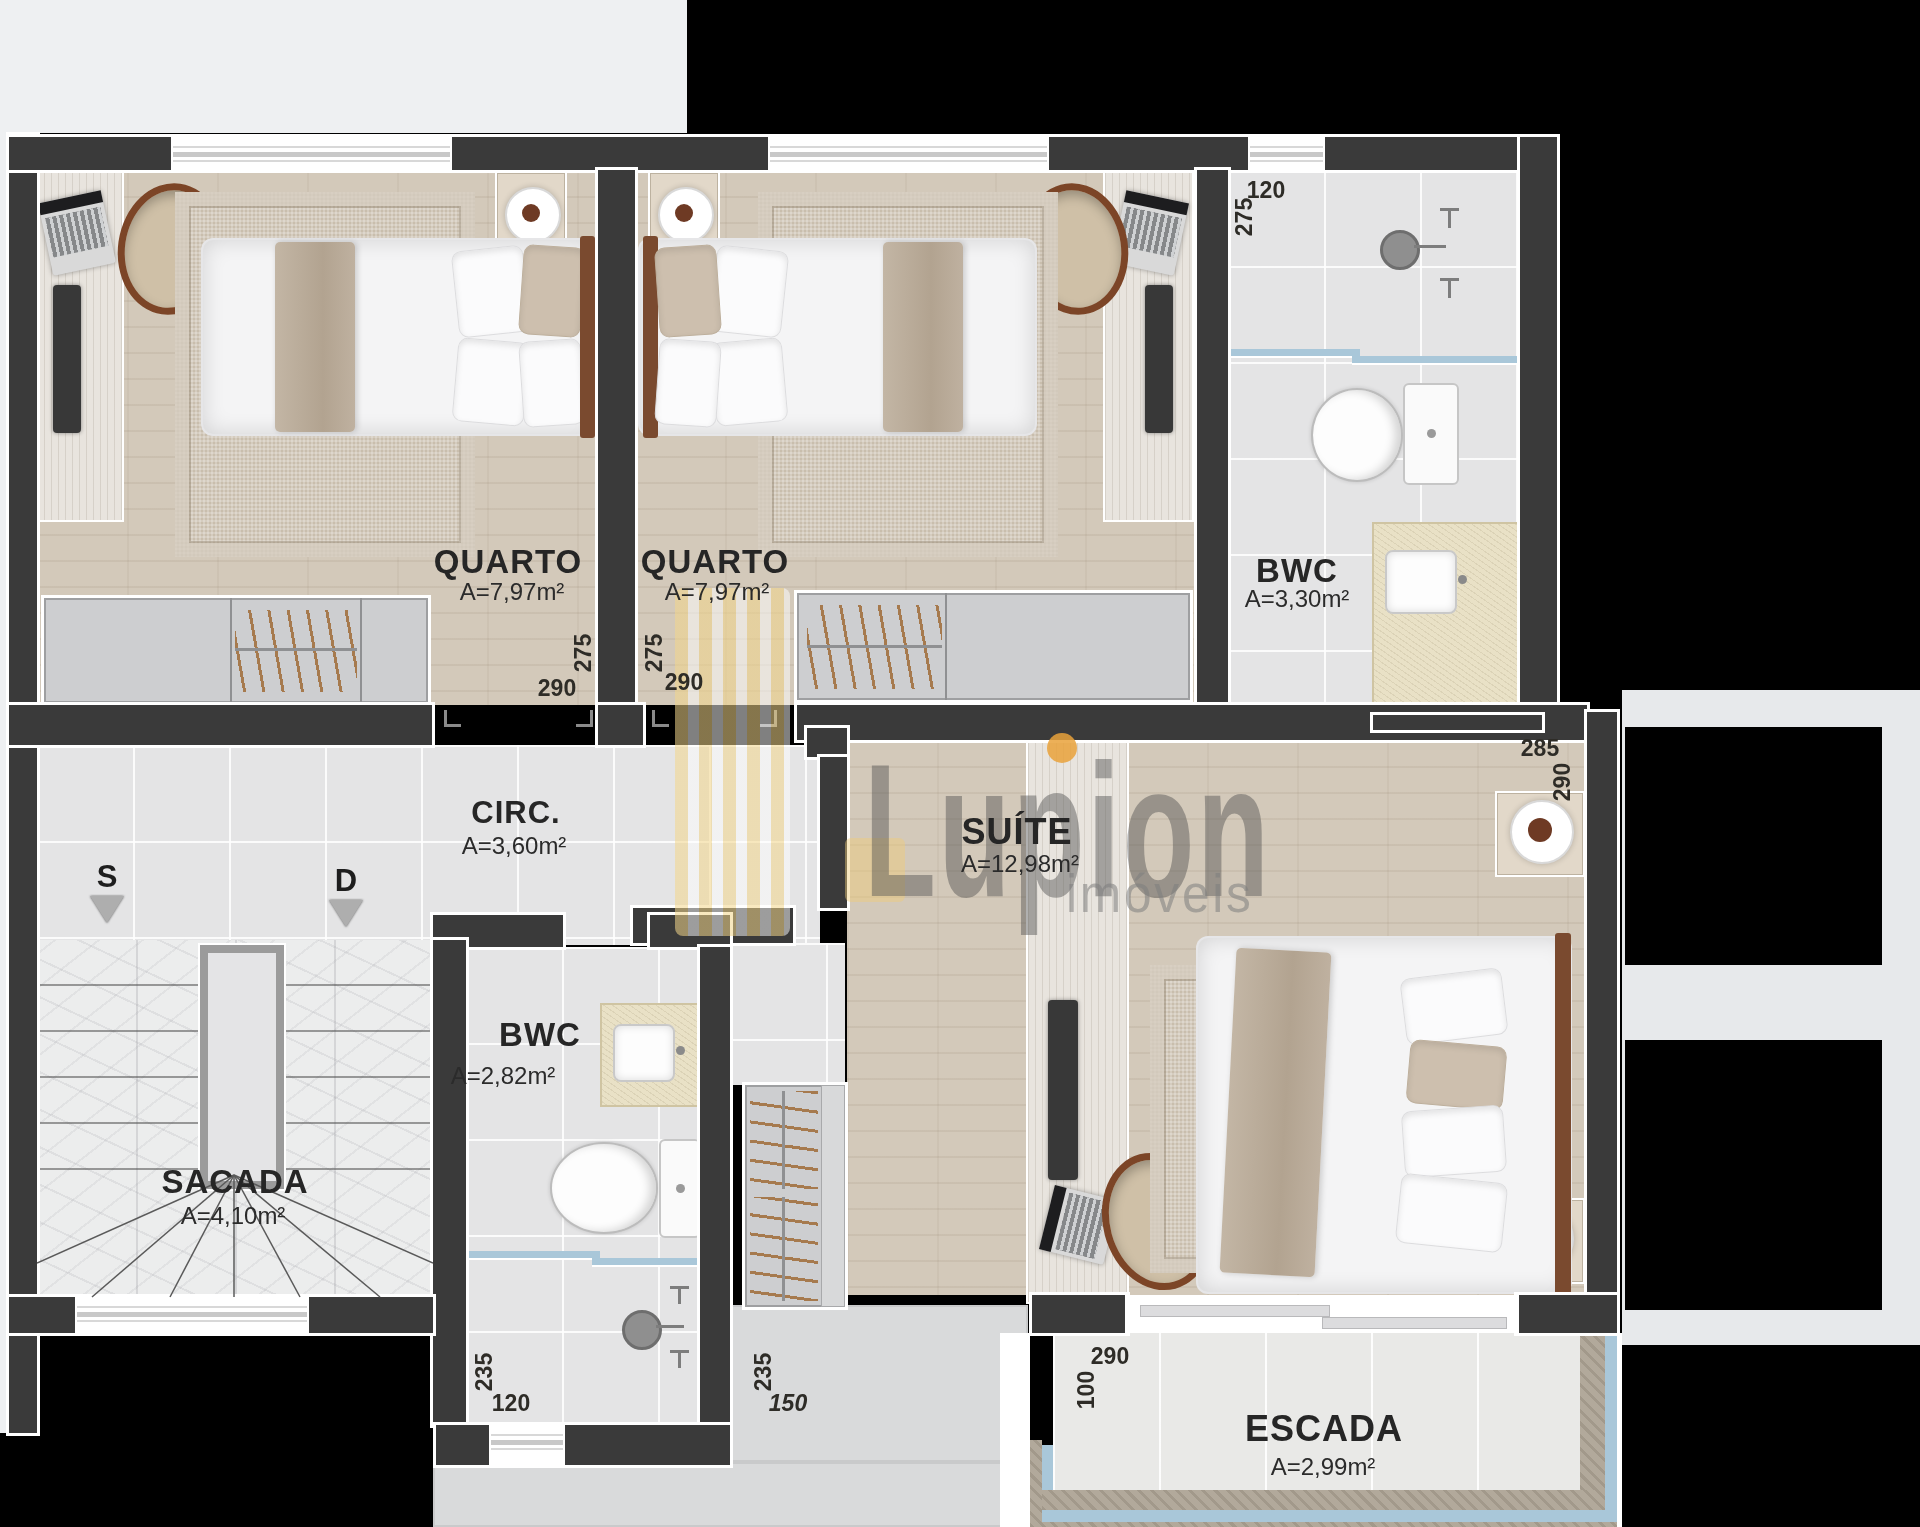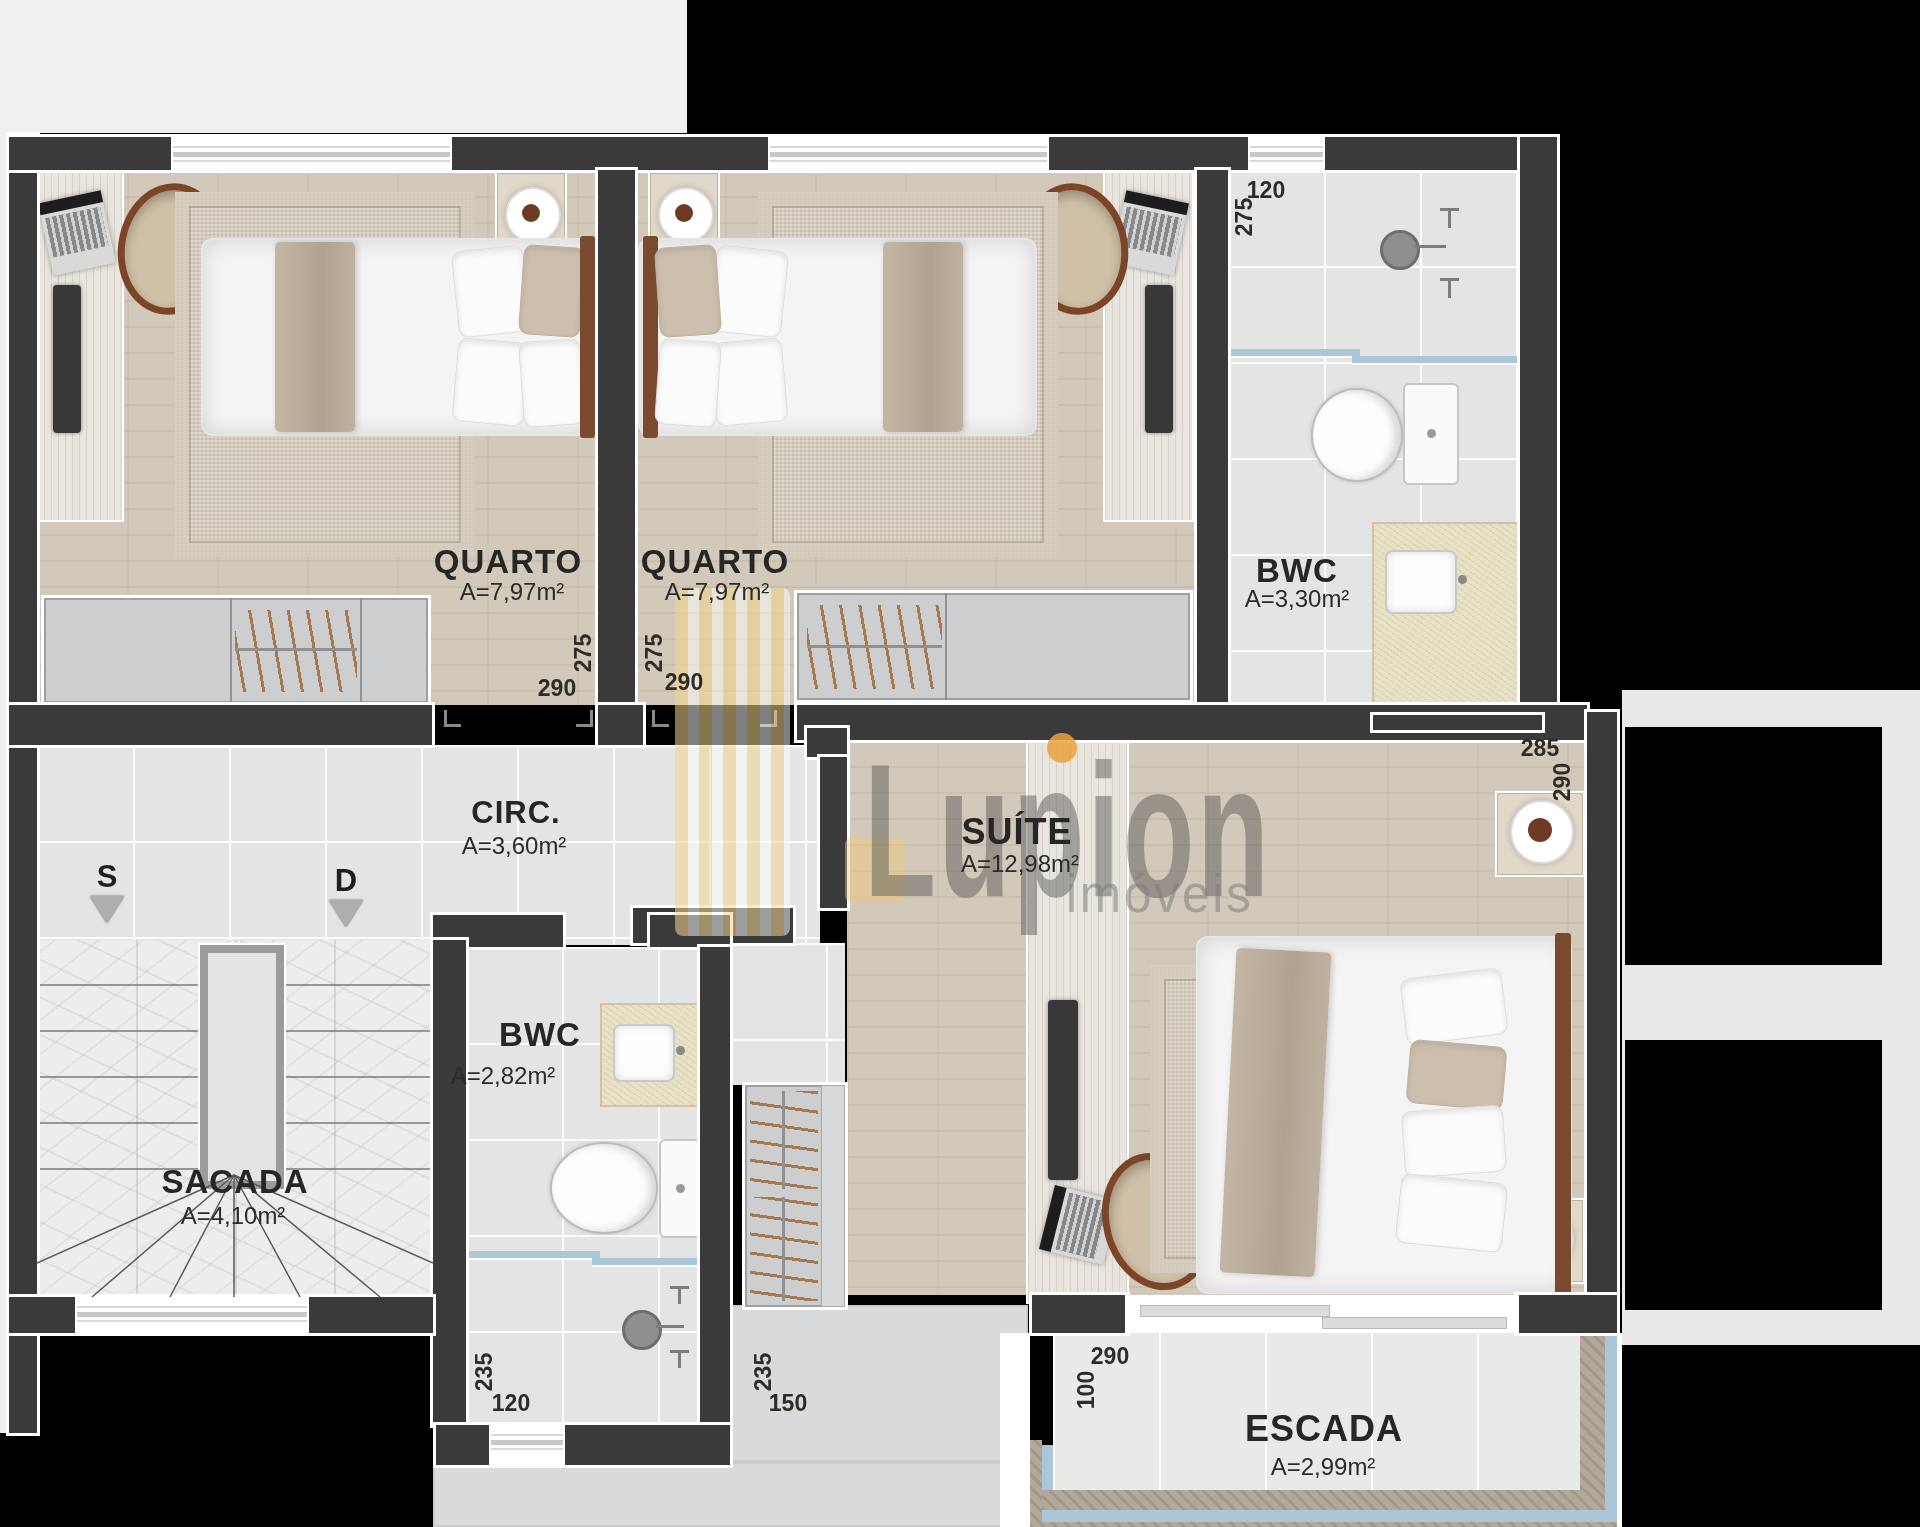--- a/index.html
+++ b/index.html
@@ -317,21 +317,21 @@
   <div class="tri" style="left:90px;top:896px;"></div>
   <div class="sd" style="left:346px;top:881px;">D</div>
   <div class="tri" style="left:329px;top:900px;"></div>
 
   <div class="rlabel" style="left:540px;top:1034px;">BWC</div>
   <div class="alabel" style="left:503px;top:1076px;">A=2,82m²</div>
   <div class="dim vert" style="left:484px;top:1372px;">235</div>
   <div class="dim" style="left:511px;top:1403px;">120</div>
 
   <div class="dim vert" style="left:763px;top:1372px;">235</div>
-  <div class="dim" style="left:788px;top:1403px;">150</div>
+  <div class="dim" style="left:788px;top:1403px;font-style:italic;">150</div>
 
   <div class="rlabel" style="left:1324px;top:1429px;font-size:36px;">ESCADA</div>
   <div class="alabel" style="left:1323px;top:1467px;">A=2,99m²</div>
   <div class="dim vert" style="left:1086px;top:1390px;">100</div>
   <div class="dim" style="left:1110px;top:1356px;">290</div>
 
   <div class="abs wm-stripes" style="left:675px;top:588px;width:115px;height:348px;"></div>
   <div class="abs wm-block" style="left:845px;top:838px;width:60px;height:64px;"></div>
   <div class="wm-brand" style="left:864px;top:735px;">Lupion</div>
   <div class="wm-dot" style="left:1047px;top:733px;"></div>

